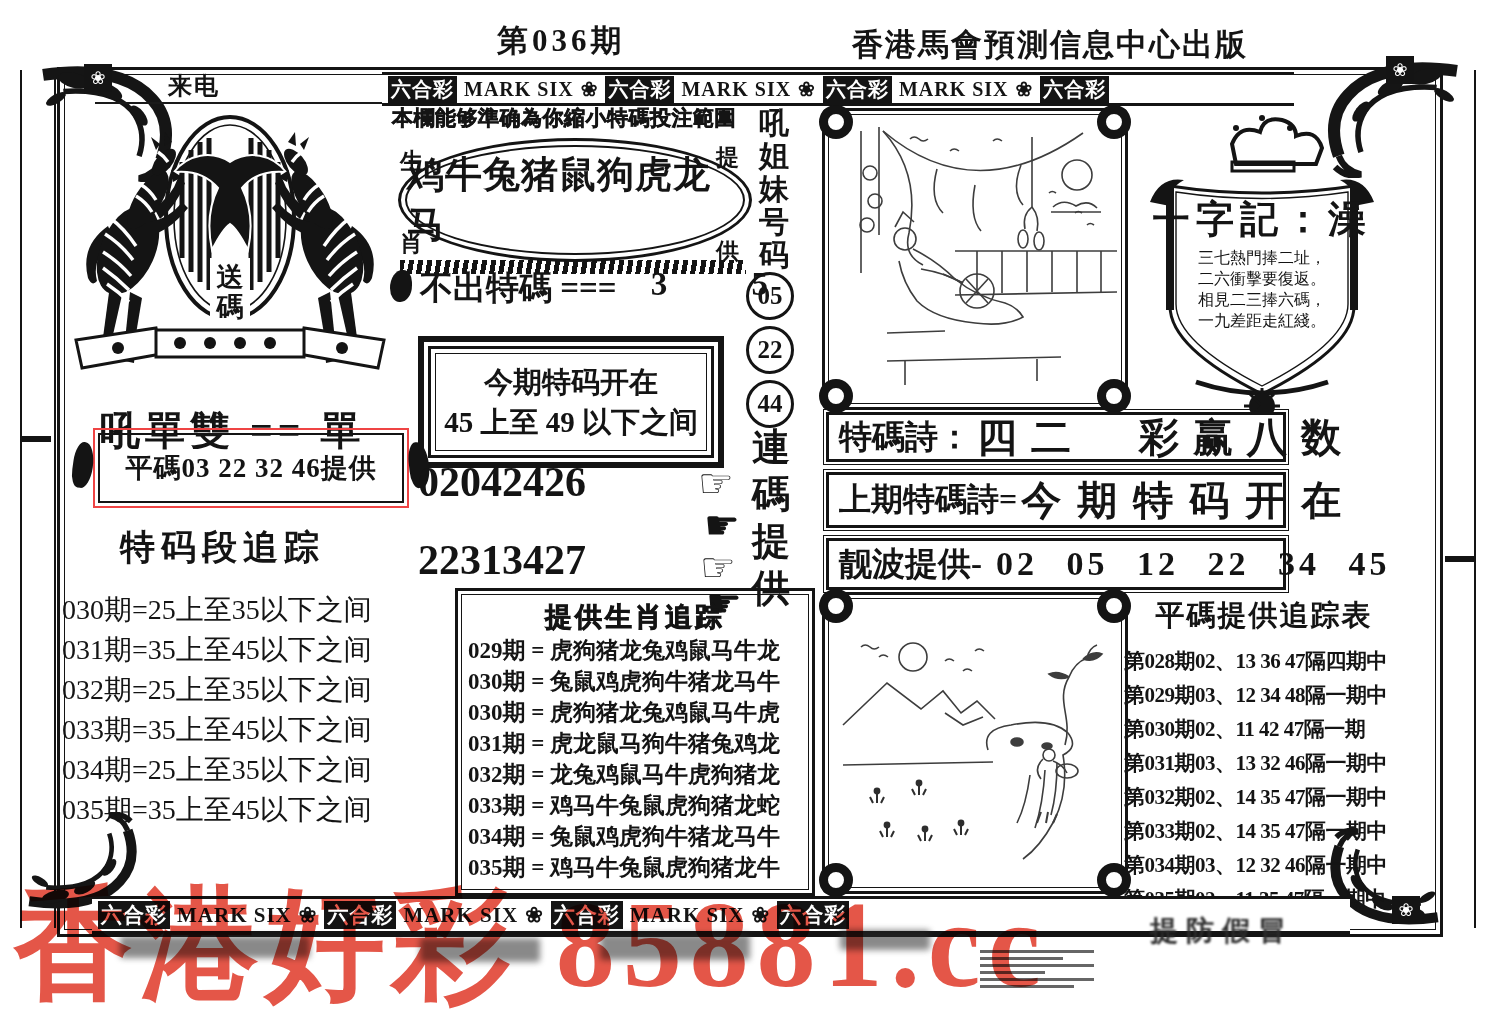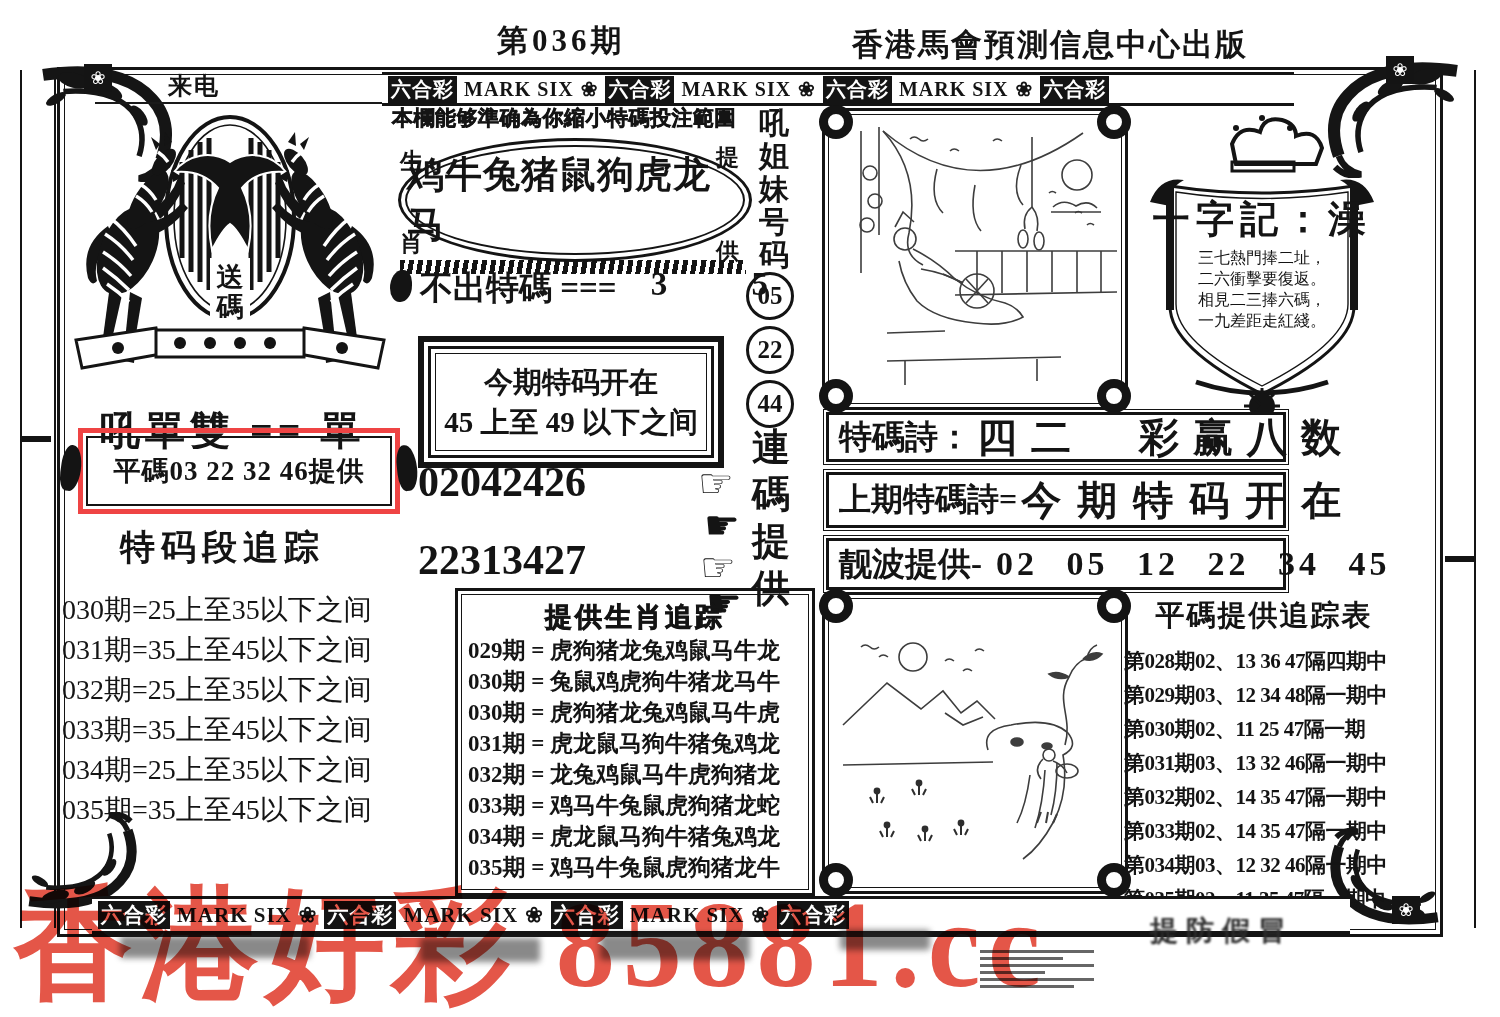--- a/index.html
+++ b/index.html
@@ -15,21 +15,21 @@
           writing-mode:vertical-rl;text-orientation:mixed;font-size:17px;font-weight:bold;padding-top:120px;box-sizing:border-box;overflow:hidden;}
   .vstrip .seg{letter-spacing:2px;}
   .banner{display:flex;align-items:center;gap:7px;border-top:3px solid #141414;border-bottom:3px solid #141414;
           background:#fff;font-size:20px;white-space:nowrap;overflow:hidden;padding:1px 6px;}
   .banner .seg{font-weight:bold;letter-spacing:1px;}
   .inv{background:#141414;color:#fff;padding:0 3px;}
   .fsq{position:absolute;width:28px;height:28px;background:#141414;color:#fff;display:flex;align-items:center;justify-content:center;font-size:18px;}
   .fl{position:absolute;pointer-events:none;}
   
   .oddeven{font-size:40px;font-weight:bold;letter-spacing:5px;margin-top:23px;}
-  .pbox{position:absolute;left:78px;top:428px;width:312px;height:76px;border:5px solid #ef4444;}
+  .pbox{position:absolute;left:93px;top:428px;width:312px;height:76px;border:2px solid #ef4444;}
   .pbox .in{position:absolute;left:3px;top:3px;right:3px;bottom:3px;border:2px solid #141414;
             display:flex;align-items:center;justify-content:center;font-size:27px;font-weight:bold;letter-spacing:1px;}
   .pbox:before,.pbox:after{content:"";position:absolute;top:12px;width:20px;height:46px;background:#141414;border-radius:45% 55% 50% 40%;}
   .pbox:before{left:-22px;transform:rotate(8deg);}
   .pbox:after{right:-22px;transform:rotate(-6deg);}
   .tracklist div{height:40px;line-height:40px;font-size:28px;white-space:nowrap;}
   
   .oval{position:absolute;left:398px;top:138px;width:348px;height:118px;border:3px solid #141414;border-radius:50%;}
   .oval .in{position:absolute;left:4px;top:4px;right:4px;bottom:4px;border:2px solid #141414;border-radius:50%;
             display:flex;align-items:center;justify-content:center;font-size:37px;font-weight:bold;letter-spacing:1px;}
@@ -255,21 +255,21 @@
   <div class="zbox">
     <div class="in">
       <div class="ttl">提供生肖追踪</div>
       <div class="zlist">
           <div>029期 = 虎狗猪龙兔鸡鼠马牛龙</div>
           <div>030期 = 兔鼠鸡虎狗牛猪龙马牛</div>
           <div>030期 = 虎狗猪龙兔鸡鼠马牛虎</div>
           <div>031期 = 虎龙鼠马狗牛猪兔鸡龙</div>
           <div>032期 = 龙兔鸡鼠马牛虎狗猪龙</div>
           <div>033期 = 鸡马牛兔鼠虎狗猪龙蛇</div>
-          <div>034期 = 虎龙鼠马狗牛猪兔鸡龙</div>
+          <div>034期 = 兔鼠鸡虎狗牛猪龙马牛</div>
           <div>035期 = 鸡马牛兔鼠虎狗猪龙牛</div>
         </div>
     </div>
   </div>
 
   <div class="abs" style="left:752px;top:106px;width:44px;">
       <div class="vchar">吼</div>
       <div class="vchar">姐</div>
       <div class="vchar">妹</div>
       <div class="vchar">号</div>
@@ -429,21 +429,21 @@
           <circle cx="136" cy="228" r="2.4" fill="#2e2e2e"></circle>
       </g>
     </svg>
   </div>
 
   <div class="abs" style="left:1124px;top:596px;width:280px;">
     <div class="ptable-title">平碼提供追踪表</div>
     <div class="ptable" style="margin-top:8px;">
         <div>第028期02、13 36 47隔四期中</div>
         <div>第029期03、12 34 48隔一期中</div>
-        <div>第030期02、11 25 47隔一期</div>
+        <div>第030期02、11 42 47隔一期</div>
         <div>第031期03、13 32 46隔一期中</div>
         <div>第032期02、14 35 47隔一期中</div>
         <div>第033期02、14 35 47隔一期中</div>
         <div>第034期03、12 32 46隔一期中</div>
         <div>第035期02、11 35 47隔一期中</div>
       </div>
   </div>
 
   <div class="banner abs" style="left:92px;top:896px;width:1246px;height:30px;font-size:21px;">
       <span class="seg inv">六合彩</span>

